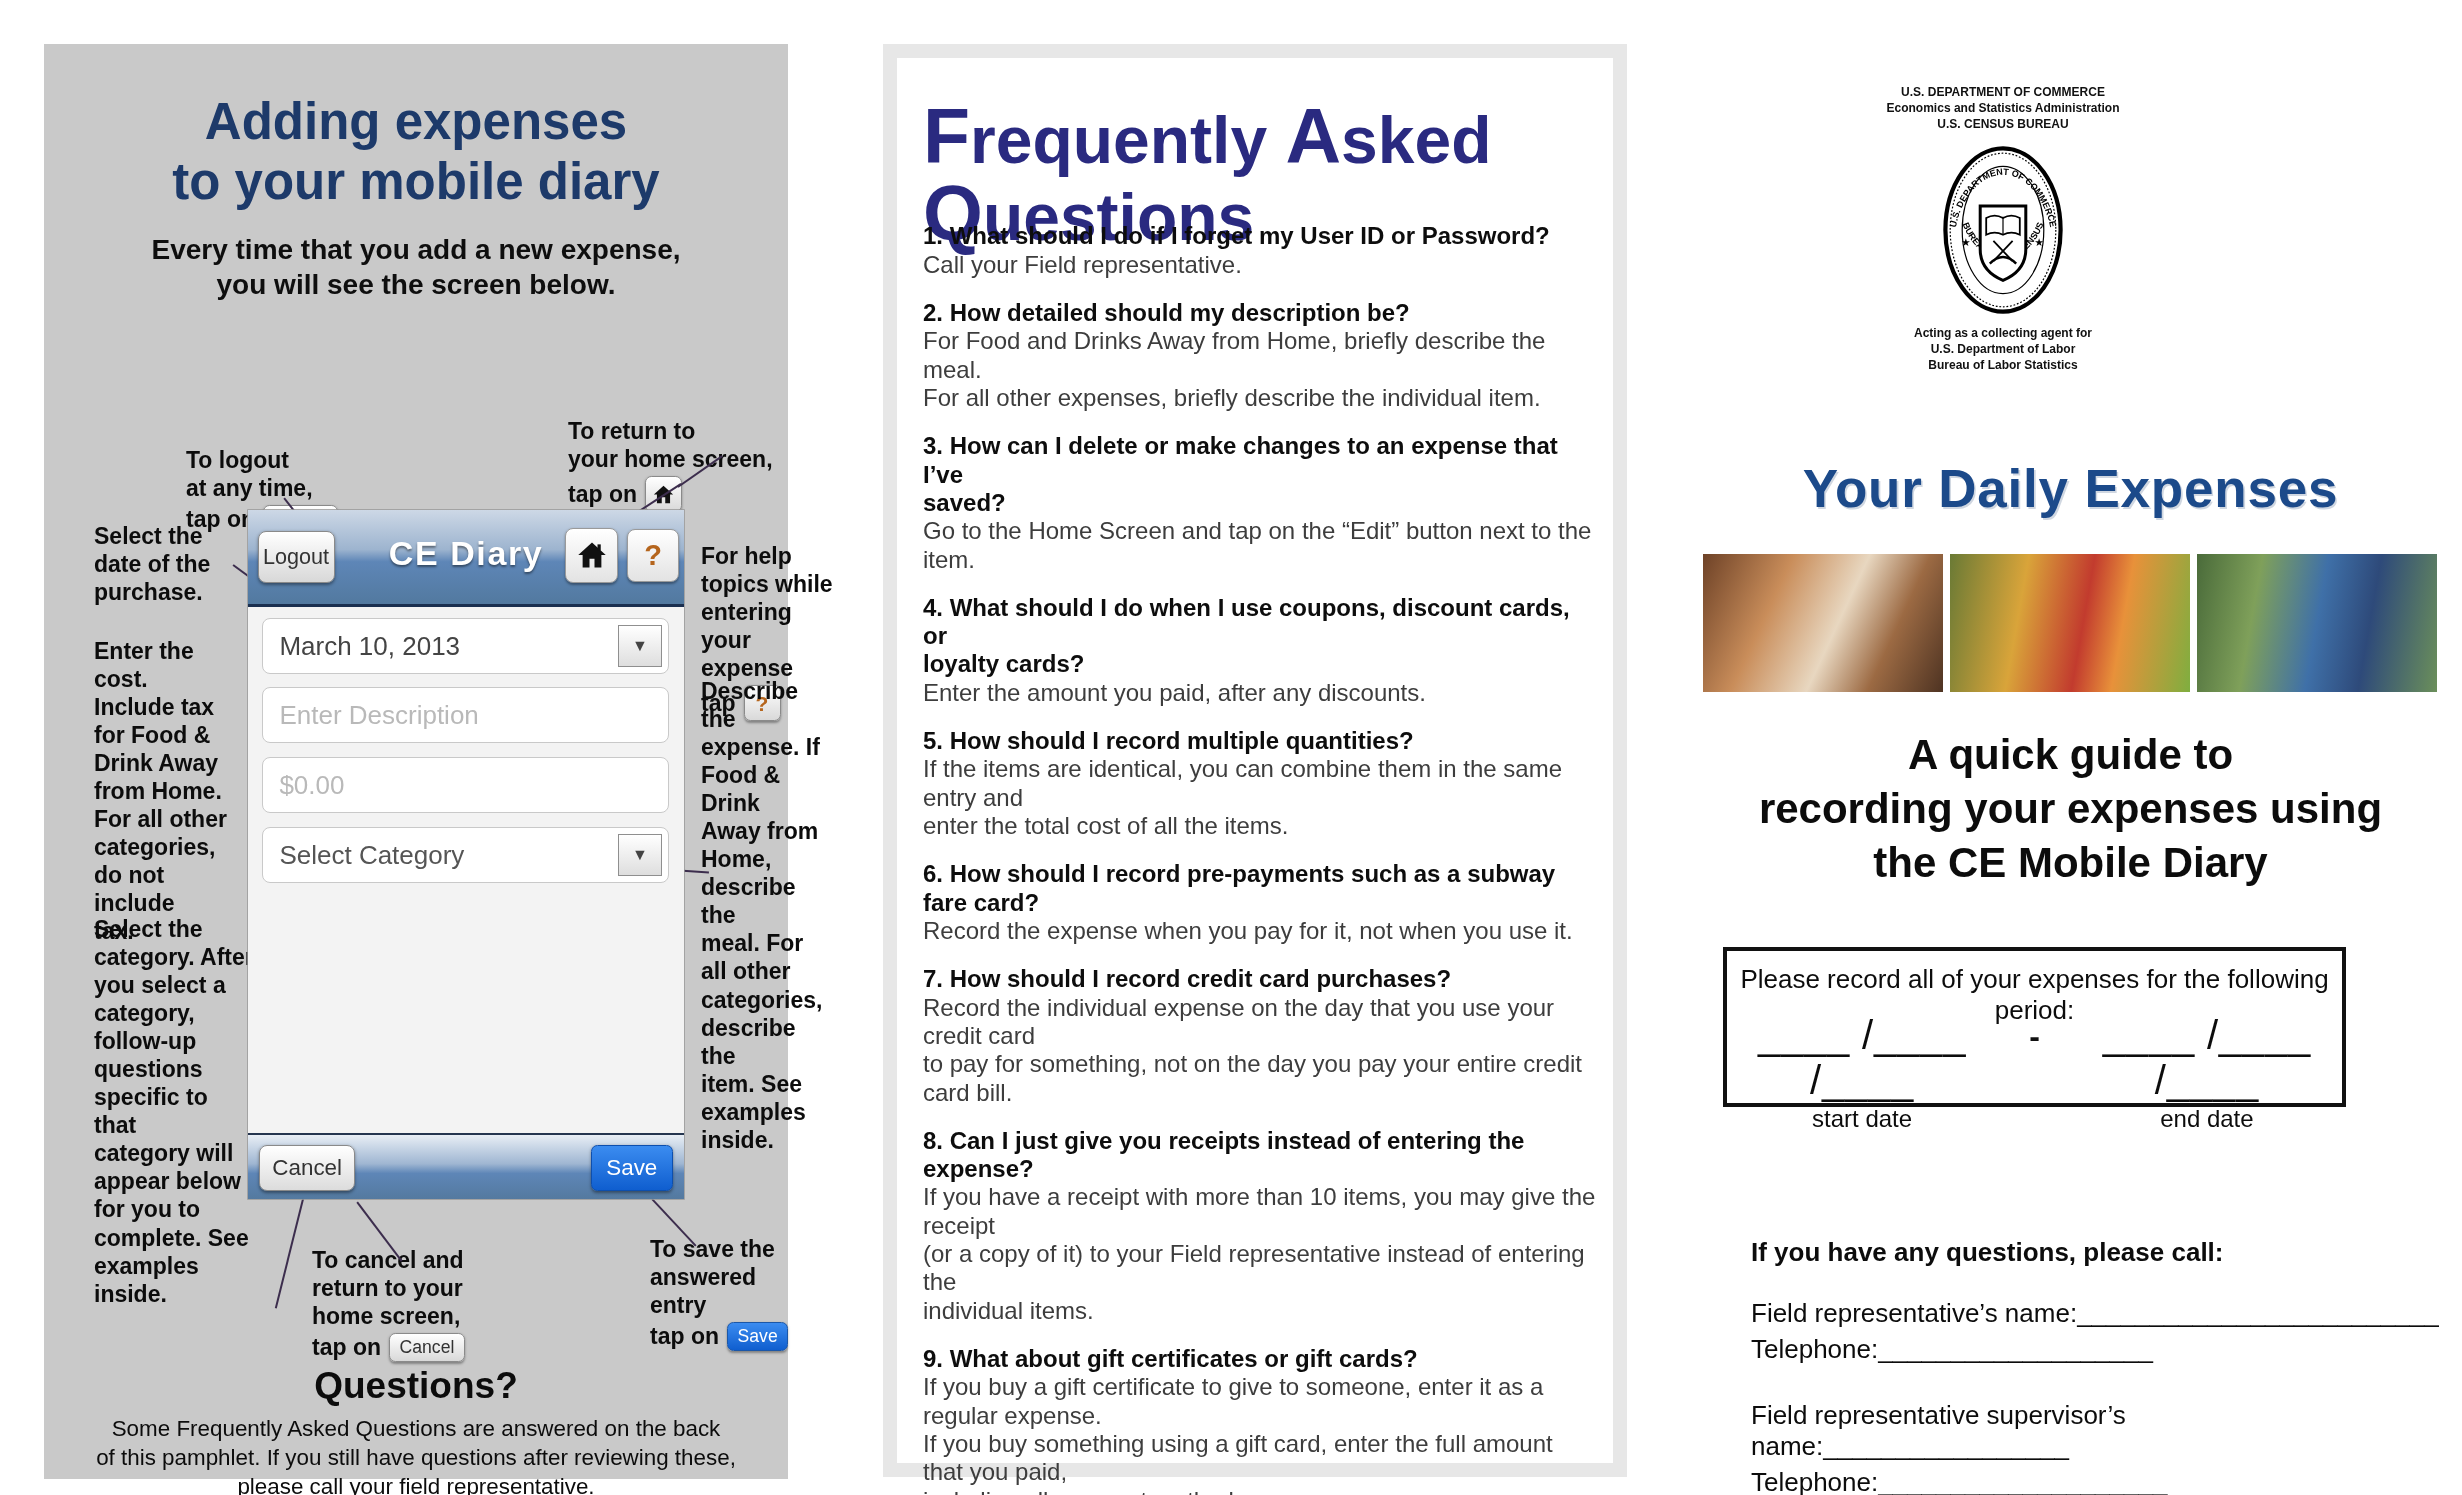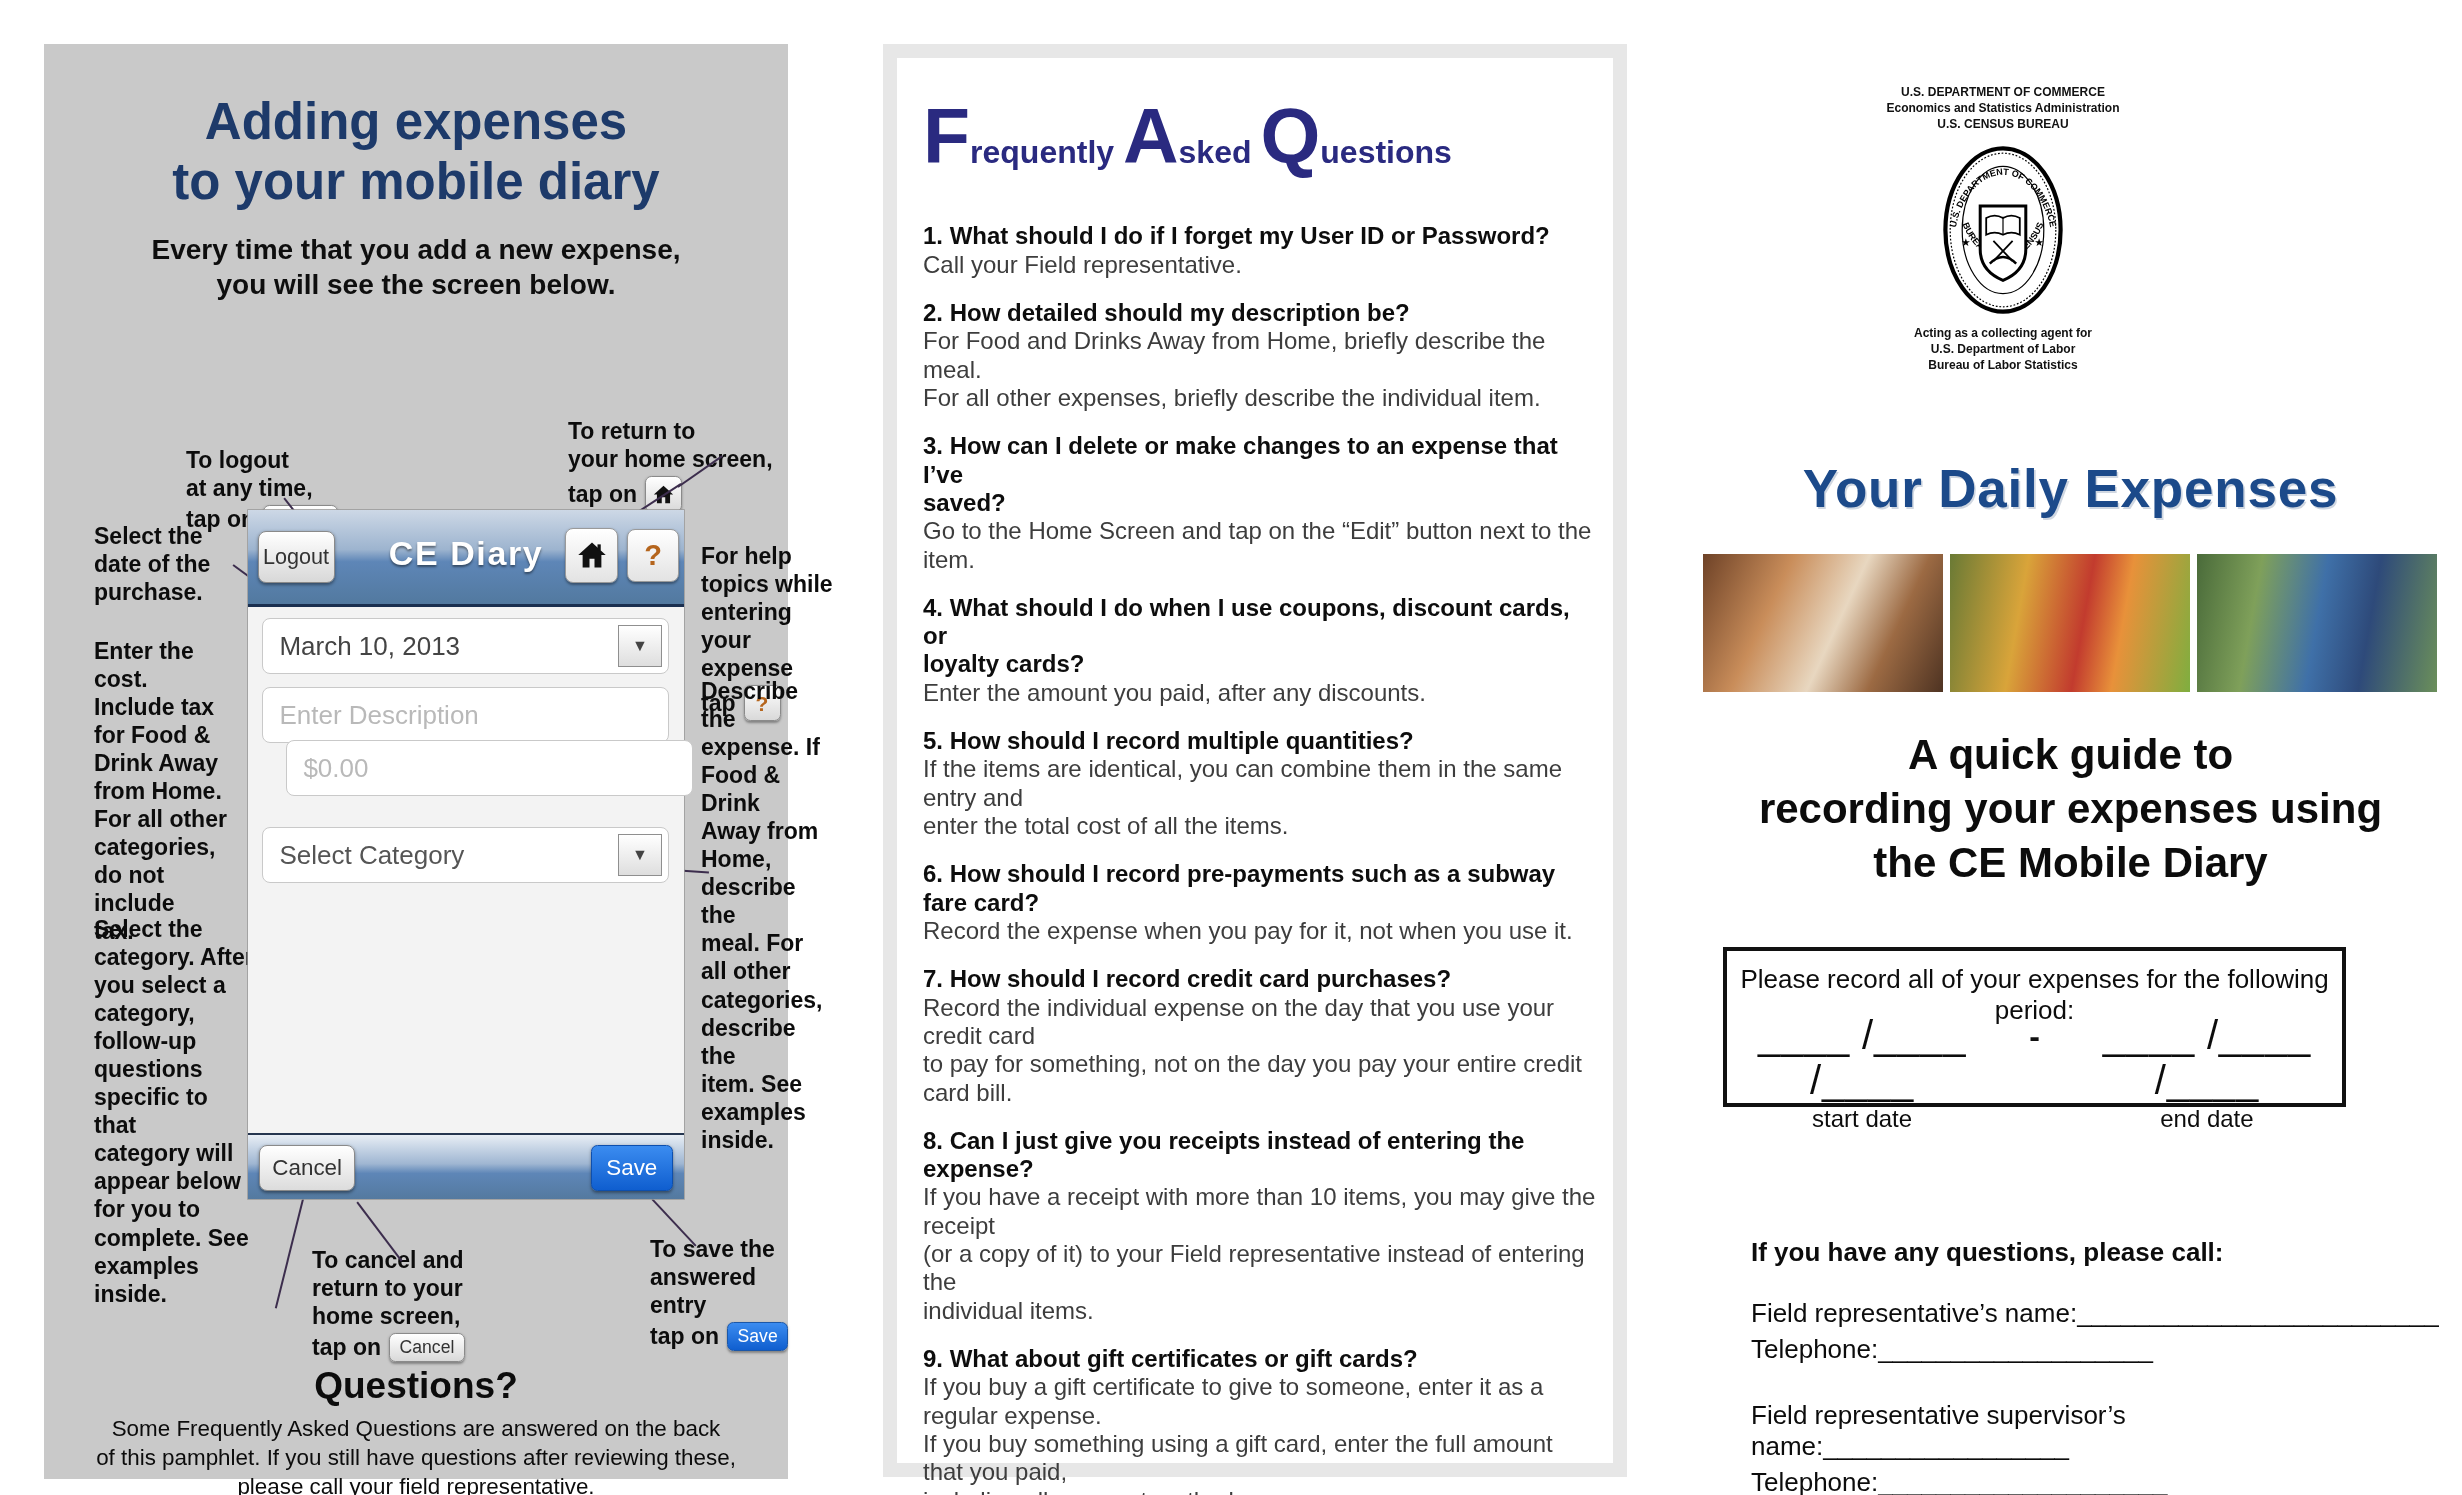--- a/index.html
+++ b/index.html
@@ -69,21 +69,21 @@
   .lp-qhead{position:absolute;left:0;top:1321px;width:744px;text-align:center;
         font-size:37px;font-weight:bold;color:#0c0c0c;}
   .lp-qtext{position:absolute;left:0;top:1370px;width:744px;text-align:center;
         font-size:22.4px;line-height:1.3;color:#0c0c0c;white-space:pre-line;}
 
   
   .panel-mid{position:absolute;left:883px;top:44px;width:744px;height:1433px;background:#e7e7e7;}
   .mid-inner{position:absolute;left:14.4px;top:14.4px;right:14.4px;bottom:14.4px;background:#ffffff;}
   .faq-title{position:absolute;left:25.6px;top:40px;font-weight:bold;color:#2a2a80;line-height:1;}
   .faq-title .big{font-size:77px;}
-  .faq-title .rest{font-size:32px;}
+  .faq-title .rest{font-size:66px;}
   .faq-list{position:absolute;left:25.6px;top:164px;width:676px;}
   .faq-item{margin-bottom:20px;}
   .faq-q{font-size:24px;font-weight:bold;color:#0d0d0d;line-height:1.18;white-space:pre-line;}
   .faq-a{font-size:24px;color:#3d3d3d;line-height:1.18;white-space:pre-line;}
 
   
   .panel-right{position:absolute;left:1679px;top:44px;width:783px;height:1435px;background:#ffffff;}
   .rp-dept{position:absolute;left:324px;top:40px;width:320px;transform:translateX(-50%);
         text-align:center;font-size:12px;font-weight:600;line-height:1.35;color:#111;white-space:pre-line;}
   .rp-seal{position:absolute;left:264px;top:102px;}
@@ -227,21 +227,21 @@
         <div class="btn-help">?</div>
       </div>
 
       <div class="field" style="top:108px;">
         <span>March 10, 2013</span>
         <span class="dd">▼</span>
       </div>
       <div class="field ph" style="top:177px;">
         <span>Enter Description</span>
       </div>
-      <div class="field ph" style="top:230px;margin-left:24px;">
+      <div class="field ph" style="top:247px;">
         <span>$0.00</span>
       </div>
       <div class="field" style="top:317px;">
         <span style="color:#555;">Select Category</span>
         <span class="dd">▼</span>
       </div>
 
       <div class="phone-footer">
         <div class="btn-cancel">Cancel</div>
         <div class="btn-save">Save</div>

